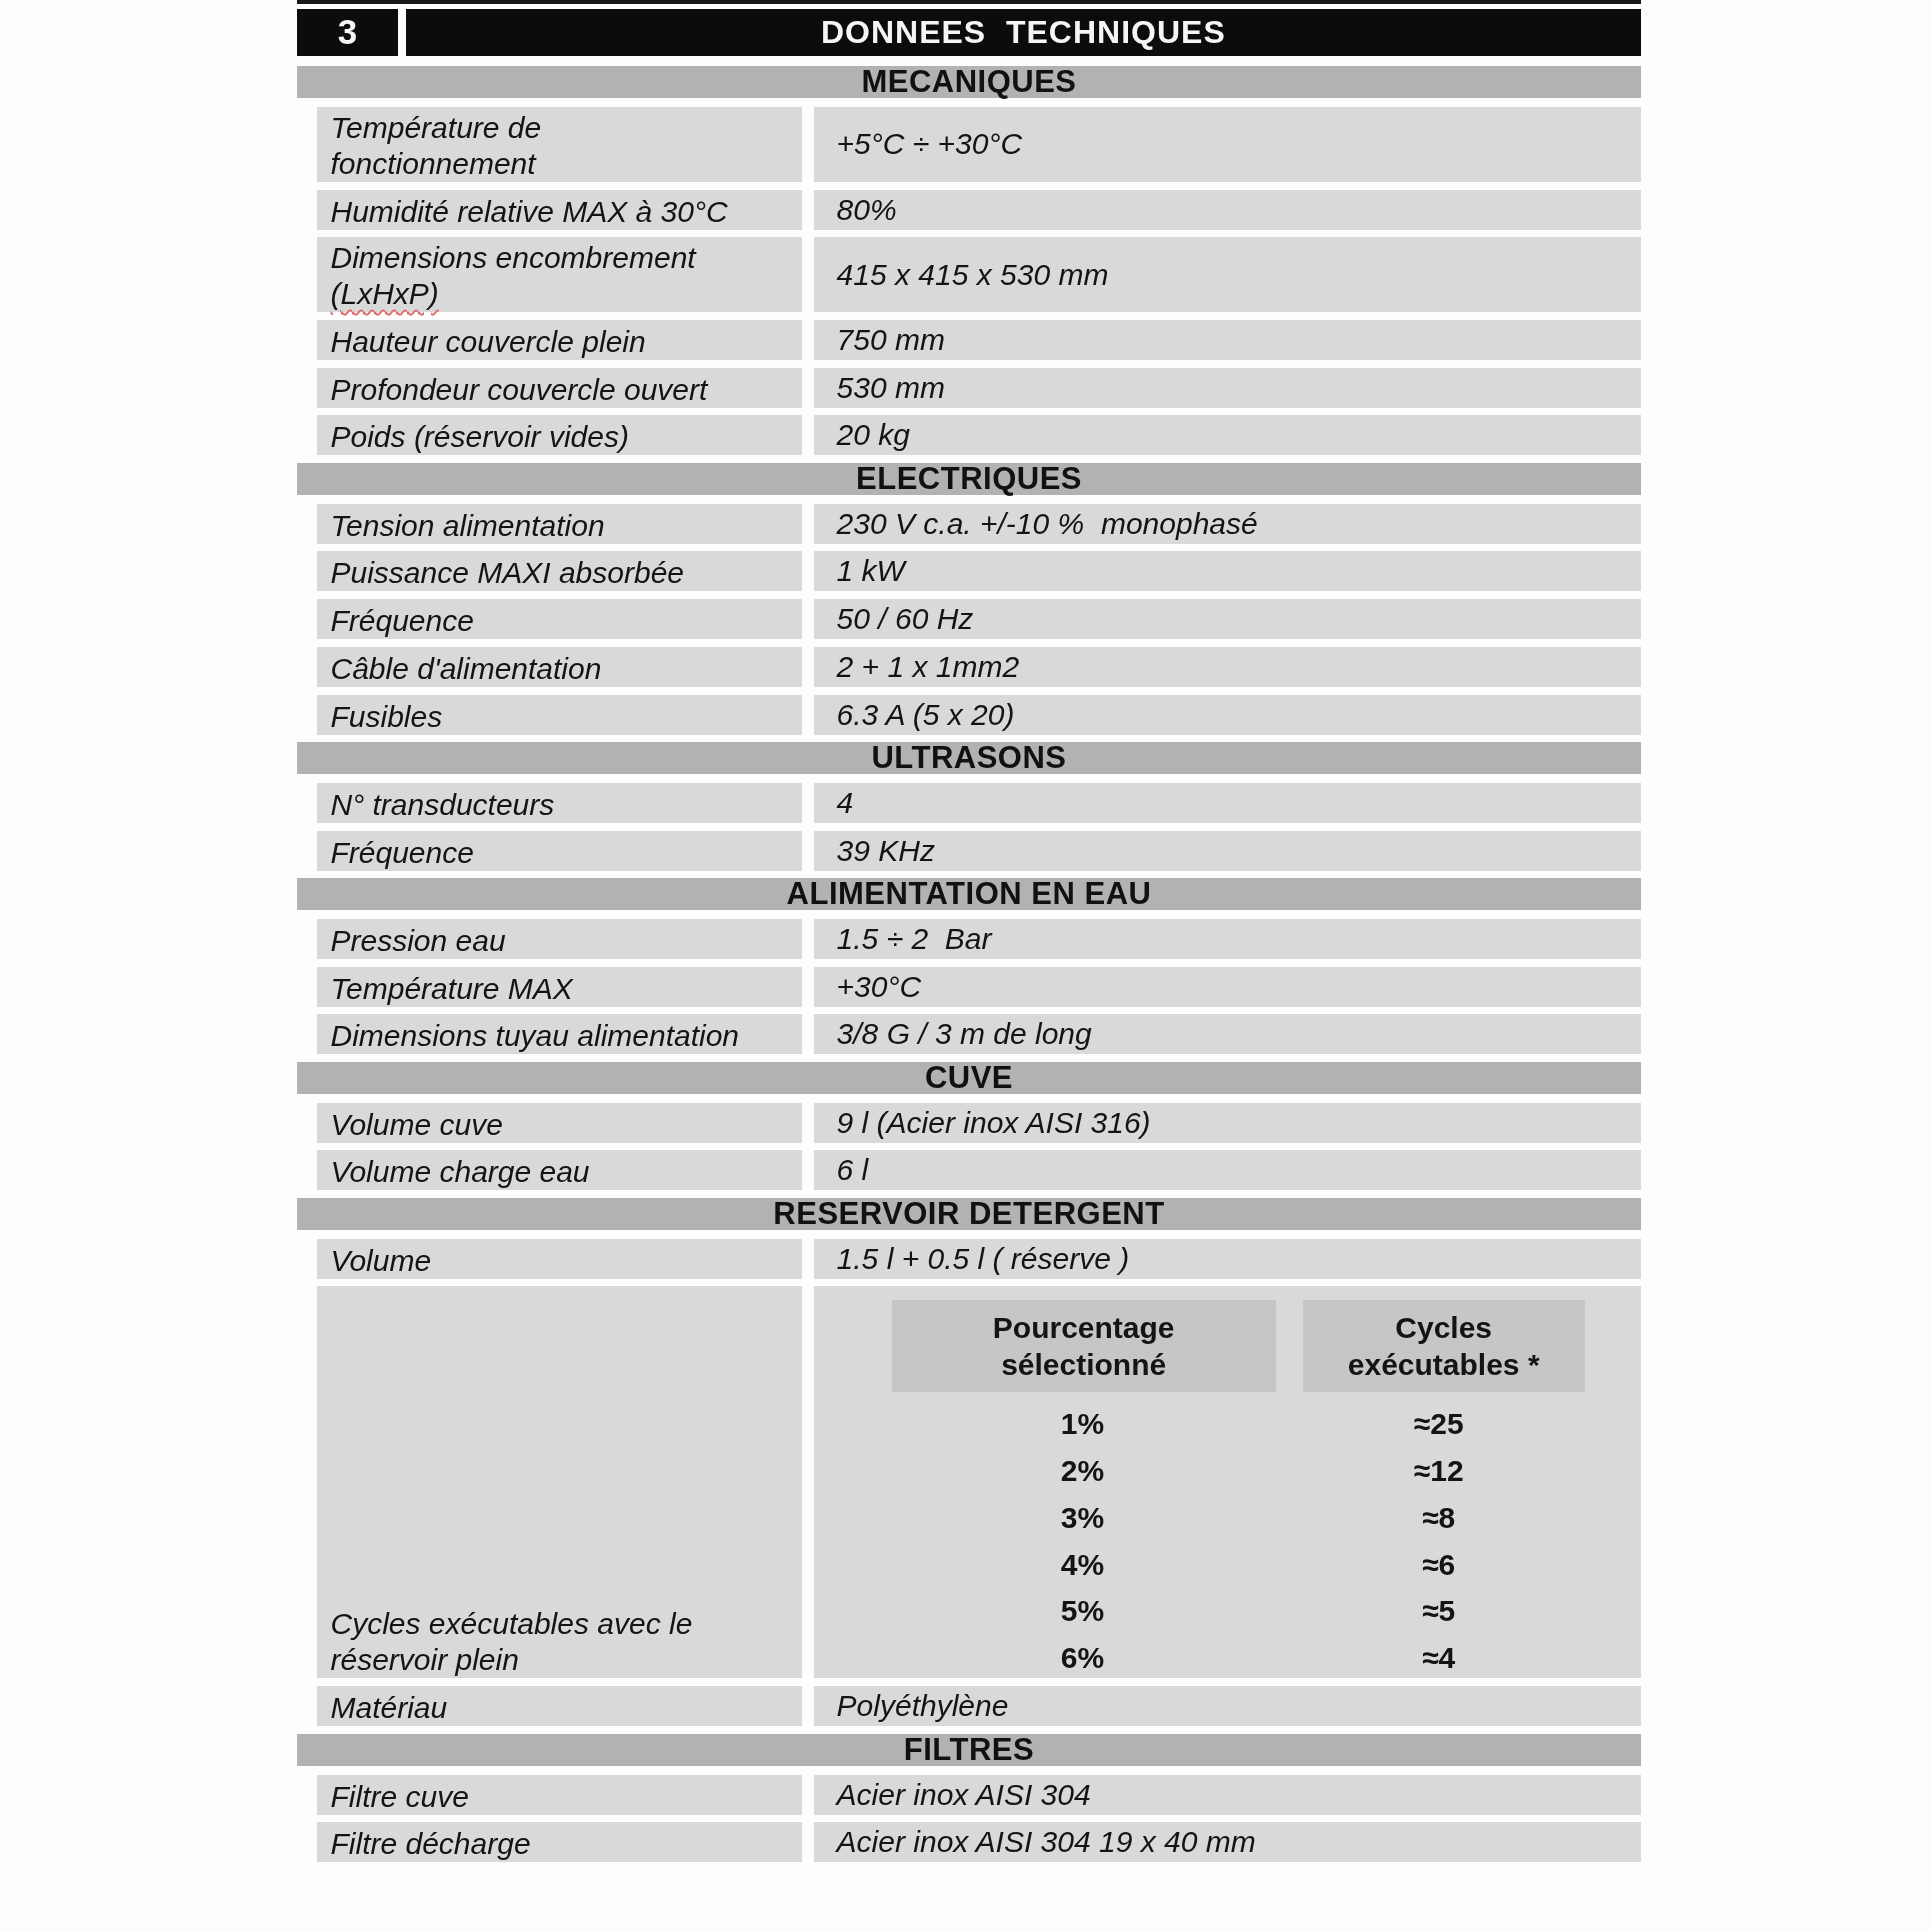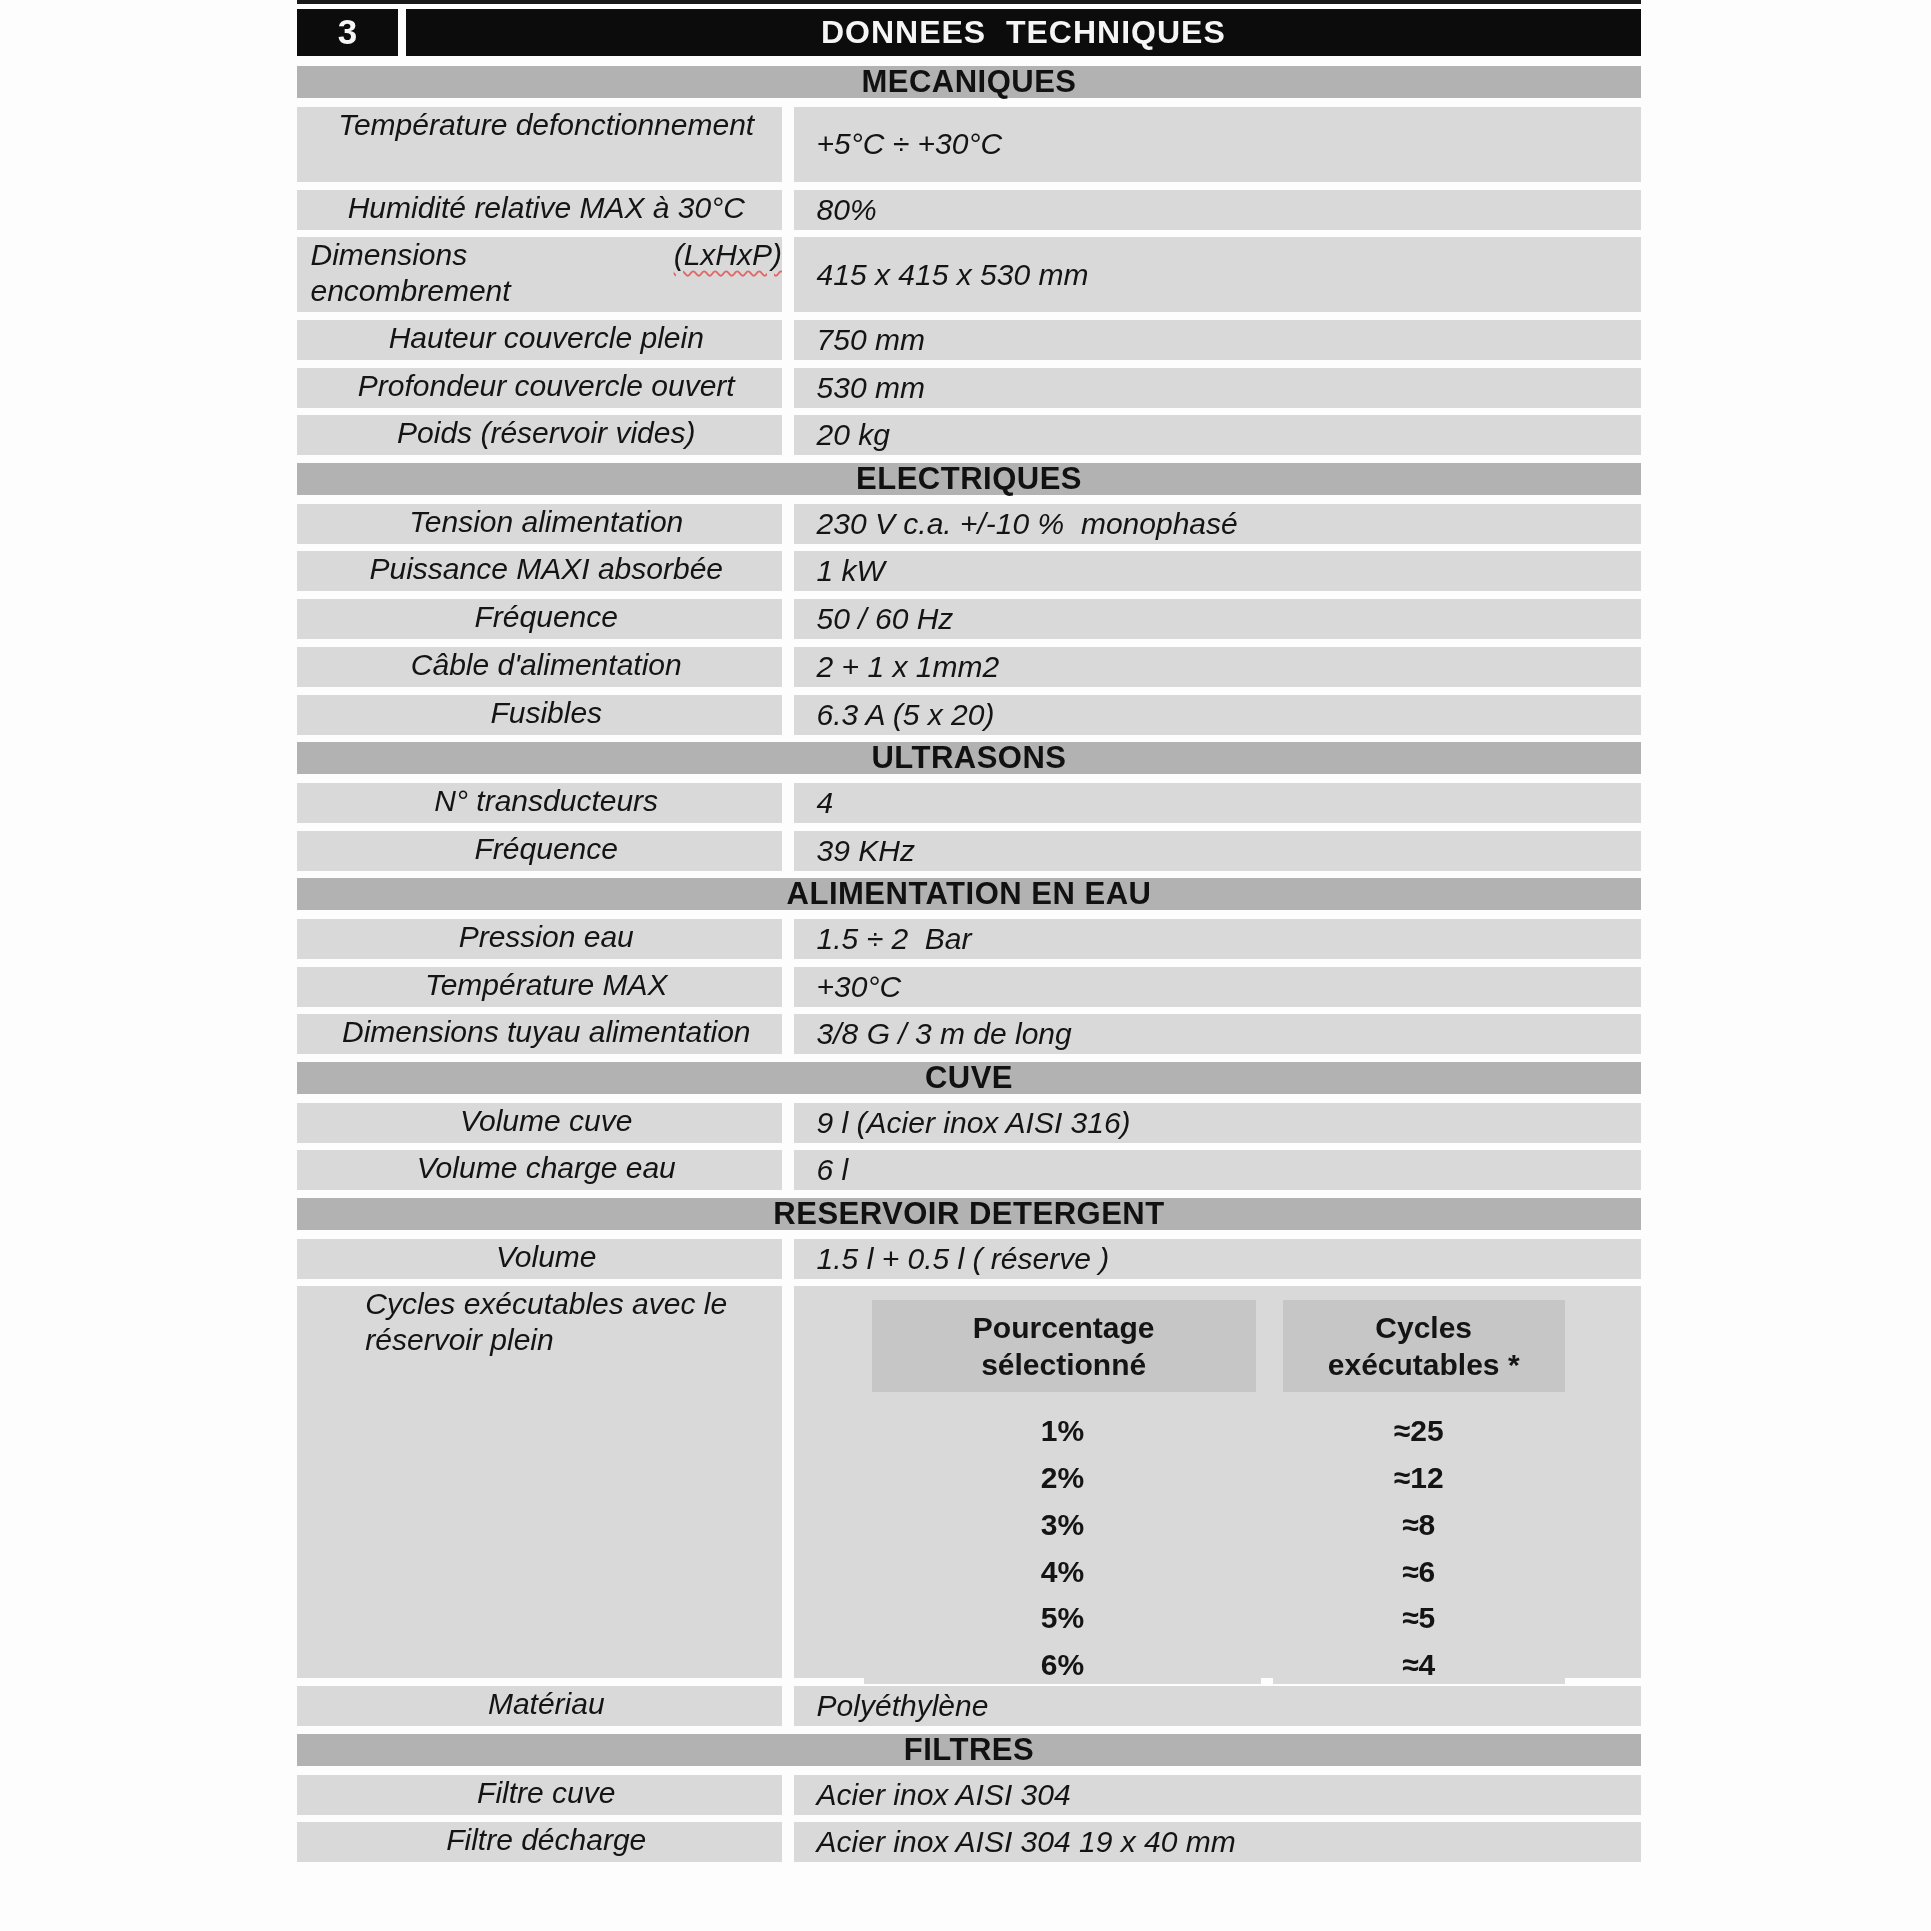--- a/index.html
+++ b/index.html
@@ -8,30 +8,30 @@
   .tbl{position:absolute;left:297px;top:0;width:1344px;}
   .topline{height:3.9px;background:#181818;margin-bottom:4.8px;}
   .titlebar{display:flex;gap:7.7px;height:47px;margin-bottom:10.6px;}
   .titlenum{width:101px;background:#0c0c0c;color:#f5f5f5;font-weight:bold;font-size:35px;
             display:flex;align-items:center;justify-content:center;}
   .titlemain{flex:1;background:#0c0c0c;color:#f5f5f5;font-weight:bold;font-size:32px;
              display:flex;align-items:center;justify-content:center;white-space:pre;letter-spacing:1px;}
   .sect{height:32px;background:#b2b2b2;color:#111;font-weight:bold;font-size:31px;
         display:flex;align-items:center;justify-content:center;margin-bottom:8.7px;letter-spacing:0.5px;}
   .row{display:flex;gap:11.6px;margin-bottom:7.7px;}
-  .lbl{width:485px;background:#d9d9d9;display:flex;justify-content:center;
-       padding-left:13.5px;box-sizing:border-box;font-style:italic;font-size:30px;line-height:36px;}
+  .lbl{width:485px;background:#d9d9d9;display:flex;flex-direction:column;justify-content:flex-end;
+       padding-left:13.5px;box-sizing:border-box;font-style:italic;font-size:30px;line-height:36px;margin-left:20px;}
   .val{flex:1;background:#d9d9d9;display:flex;align-items:center;padding-left:23px;
        box-sizing:border-box;font-style:italic;font-size:30px;white-space:pre;}
   .h41{height:40px;}
   .h78{height:75px;}
   .bigrow{height:392px;}
   .bigval{position:relative;display:block;padding:0;}
   .nested{position:absolute;left:70px;top:13.5px;width:701px;}
-  .nhead{display:flex;gap:27px;margin-bottom:20px;padding-left:8px;}
+  .nhead{display:flex;gap:27px;margin-bottom:13px;padding-left:8px;}
   .nh{background:#c6c6c6;height:92px;display:flex;align-items:center;justify-content:center;
       font-weight:bold;font-size:30px;line-height:37px;white-space:pre-line;text-align:center;font-style:normal;}
   .nh1{width:398px;}
   .nh2{width:292px;}
   .nrow{display:flex;gap:11.6px;margin-bottom:7.7px;}
   .nc{background:#d9d9d9;height:39px;display:flex;align-items:center;justify-content:center;
       font-weight:bold;font-size:30px;font-style:normal;}
   .prelines{white-space:pre-line;}
   .wavy{text-decoration-line:underline;text-decoration-style:wavy;text-decoration-color:#e06868;
         text-decoration-thickness:1.9px;text-underline-offset:4.8px;}

